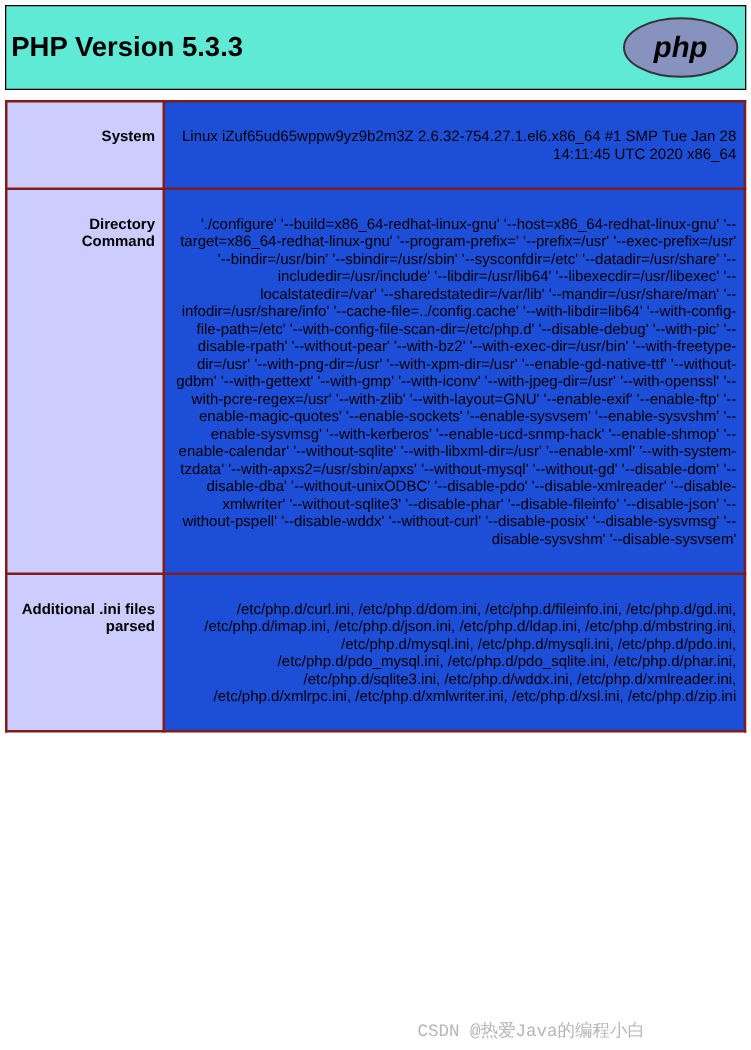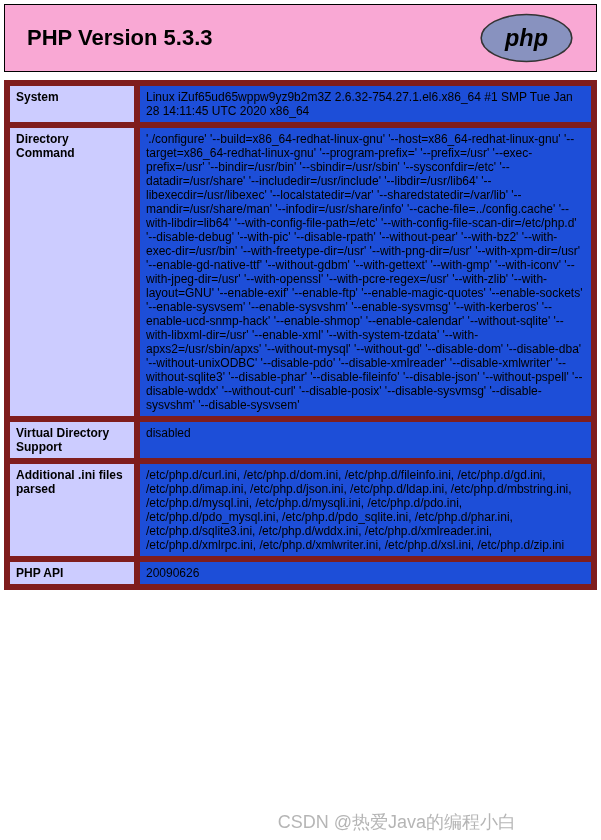--- a/index.html
+++ b/index.html
@@ -5,23 +5,23 @@
   body {
     margin: 0;
     padding: 4px;
     background: #ffffff;
     font-family: sans-serif;
     font-size: 12px;
     color: #000;
     width: 593px;
   }
   .header {
-    background: #f9a8d4;
+    background: #5eead4;
     border: 1px solid #000;
-    padding: 8px 22px;
+    padding: 8px 4px;
     margin-bottom: 8px;
     display: flex;
     align-items: center;
     justify-content: space-between;
     height: 50px;
   }
   .header h1 {
     font-size: 22px;
     font-weight: bold;
     margin: 0;
@@ -31,41 +31,41 @@
     display: flex;
     align-items: flex-start;
   }
   .info-table {
     width: 100%;
     border-collapse: collapse;
     border: 1px solid #000;
     table-layout: fixed;
   }
   .info-table td, .info-table th {
-    border: 6px solid #7f1d1d;
-    padding: 4px 6px;
+    border: 2px solid #7f1d1d;
+    padding: 20px 6px;
     vertical-align: top;
-    text-align: left;
+    text-align: right;
     word-wrap: break-word;
   }
   .info-table .label {
     background: #ccccff;
     font-weight: bold;
     width: 112px;
   }
   .info-table .value {
     background: #1d4ed8;
   }
   .watermark {
     position: fixed;
     right: 85px;
     bottom: 6px;
-    font-size: 18px;
+    font-size: 14px;
     color: rgba(120,120,120,0.55);
-    font-family: Liberation Sans, sans-serif;
+    font-family: Liberation Mono, monospace;
     pointer-events: none;
   }
 </style>
 </head>
 <body>
 
 <div class="header">
   <h1>PHP Version 5.3.3</h1>
   <div class="logo-wrap">
     <svg width="95" height="50" viewBox="0 0 120 64">
@@ -79,27 +79,19 @@
   <tbody>
     <tr>
       <td class="label">System</td>
       <td class="value">Linux iZuf65ud65wppw9yz9b2m3Z 2.6.32-754.27.1.el6.x86_64 #1 SMP Tue Jan 28 14:11:45 UTC 2020 x86_64</td>
     </tr>
     <tr>
       <td class="label">Directory Command</td>
       <td class="value">'./configure'  '--build=x86_64-redhat-linux-gnu' '--host=x86_64-redhat-linux-gnu' '--target=x86_64-redhat-linux-gnu' '--program-prefix=' '--prefix=/usr' '--exec-prefix=/usr' '--bindir=/usr/bin' '--sbindir=/usr/sbin' '--sysconfdir=/etc' '--datadir=/usr/share' '--includedir=/usr/include' '--libdir=/usr/lib64' '--libexecdir=/usr/libexec' '--localstatedir=/var' '--sharedstatedir=/var/lib' '--mandir=/usr/share/man' '--infodir=/usr/share/info' '--cache-file=../config.cache' '--with-libdir=lib64' '--with-config-file-path=/etc' '--with-config-file-scan-dir=/etc/php.d' '--disable-debug' '--with-pic' '--disable-rpath' '--without-pear' '--with-bz2' '--with-exec-dir=/usr/bin' '--with-freetype-dir=/usr' '--with-png-dir=/usr' '--with-xpm-dir=/usr' '--enable-gd-native-ttf' '--without-gdbm' '--with-gettext' '--with-gmp' '--with-iconv' '--with-jpeg-dir=/usr' '--with-openssl' '--with-pcre-regex=/usr' '--with-zlib' '--with-layout=GNU' '--enable-exif' '--enable-ftp' '--enable-magic-quotes' '--enable-sockets' '--enable-sysvsem' '--enable-sysvshm' '--enable-sysvmsg' '--with-kerberos' '--enable-ucd-snmp-hack' '--enable-shmop' '--enable-calendar' '--without-sqlite' '--with-libxml-dir=/usr' '--enable-xml' '--with-system-tzdata' '--with-apxs2=/usr/sbin/apxs' '--without-mysql' '--without-gd' '--disable-dom' '--disable-dba' '--without-unixODBC' '--disable-pdo' '--disable-xmlreader' '--disable-xmlwriter' '--without-sqlite3' '--disable-phar' '--disable-fileinfo' '--disable-json' '--without-pspell' '--disable-wddx' '--without-curl' '--disable-posix' '--disable-sysvmsg' '--disable-sysvshm' '--disable-sysvsem'</td>
     </tr>
     <tr>
-      <td class="label">Virtual Directory Support</td>
-      <td class="value">disabled</td>
-    </tr>
-    <tr>
       <td class="label">Additional .ini files parsed</td>
       <td class="value">/etc/php.d/curl.ini, /etc/php.d/dom.ini, /etc/php.d/fileinfo.ini, /etc/php.d/gd.ini, /etc/php.d/imap.ini, /etc/php.d/json.ini, /etc/php.d/ldap.ini, /etc/php.d/mbstring.ini, /etc/php.d/mysql.ini, /etc/php.d/mysqli.ini, /etc/php.d/pdo.ini, /etc/php.d/pdo_mysql.ini, /etc/php.d/pdo_sqlite.ini, /etc/php.d/phar.ini, /etc/php.d/sqlite3.ini, /etc/php.d/wddx.ini, /etc/php.d/xmlreader.ini, /etc/php.d/xmlrpc.ini, /etc/php.d/xmlwriter.ini, /etc/php.d/xsl.ini, /etc/php.d/zip.ini</td>
-    </tr>
-    <tr>
-      <td class="label">PHP API</td>
-      <td class="value">20090626</td>
     </tr>
   </tbody>
 </table>
 
 <div class="watermark">CSDN @热爱Java的编程小白</div>
 
 </body></html>

